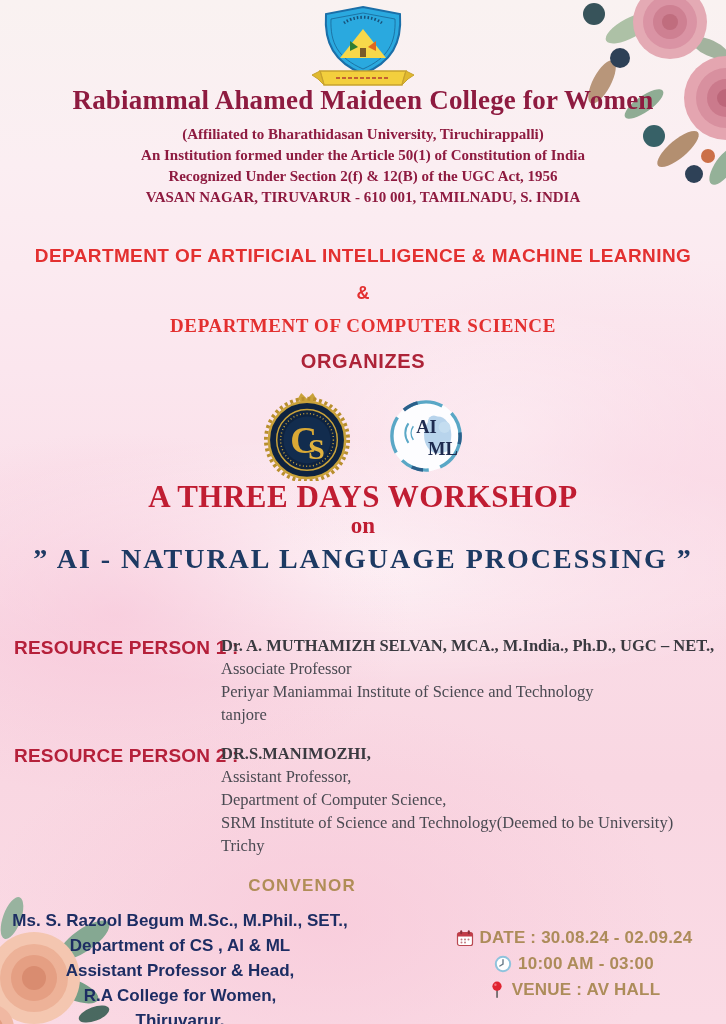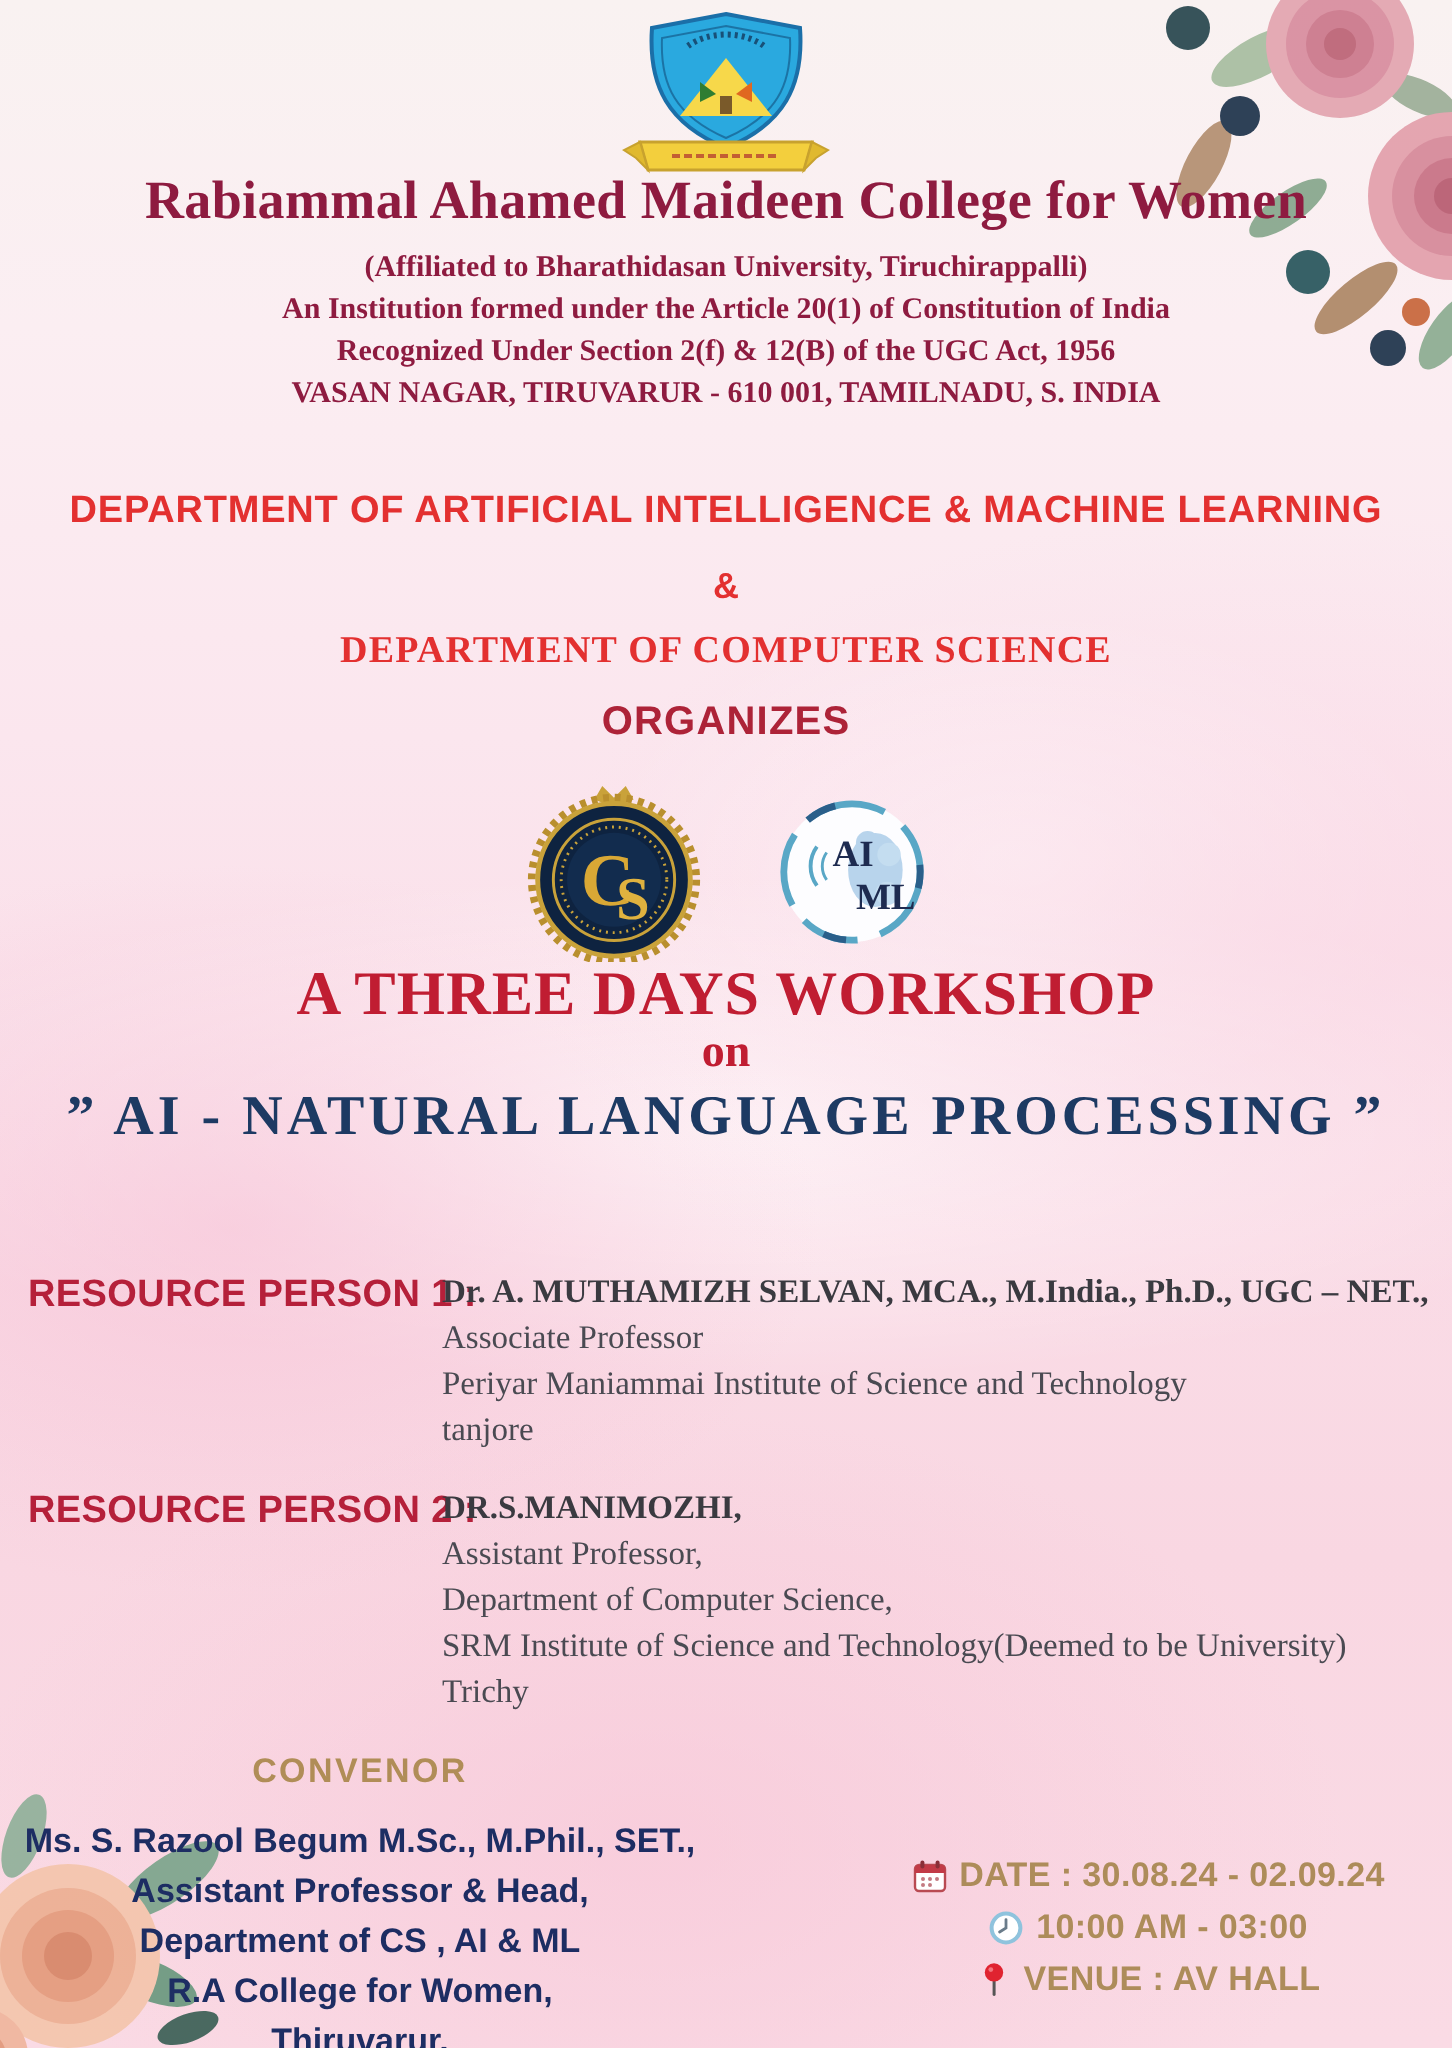--- a/index.html
+++ b/index.html
@@ -46,21 +46,21 @@
   .rp-label { position:absolute; left:14px; color:#b5203a; font-weight:800; font-size:19px;
     letter-spacing:.2px; white-space:nowrap; }
   .rp-details { position:absolute; left:221px; width:500px; text-align:left;
     font-family:"Liberation Serif", serif; font-size:16.5px; line-height:23px; color:#4a4a52; }
   .rp-name { font-weight:700; color:#3a3a40; white-space:nowrap; }
   .rp1-label { top:637px; } .rp1-details { top:634px; }
   .rp2-label { top:745px; } .rp2-details { top:742px; }
 
   
   .convenor { position:absolute; left:4px; top:876px; width:352px; text-align:center; }
-  .convenor-heading { color:#b08d57; font-weight:800; font-size:17px; letter-spacing:1.2px; }
+  .convenor-heading { color:#b08d57; font-weight:800; font-size:17px; letter-spacing:1.2px;text-align:right; }
   .convenor-lines { margin-top:12px; color:#1d2d63; font-weight:700; font-size:17px; line-height:25px; }
   .convenor-lines .ln { display:block; }
 
   
   .events { position:absolute; left:436px; top:925px; width:276px; color:#ad8c5a;
     font-weight:800; font-size:17px; letter-spacing:.2px; }
   .event-line { display:flex; align-items:center; justify-content:center; gap:6px; height:26px; white-space:nowrap; }
   .event-icon { display:inline-flex; width:18px; height:18px; flex:0 0 18px; }
 
   .deco { position:absolute; pointer-events:none; }
@@ -122,21 +122,21 @@
     <rect x="58" y="45" width="6" height="9" fill="#7a5a2a"></rect>
     <path d="M18 68 L104 68 L100 82 L22 82 Z" fill="#f3cf3d" stroke="#c8a22e" stroke-width="1.5"></path>
     <path d="M18 68 L10 72 L16 76 L22 82 Z" fill="#e0b92f" stroke="#c8a22e" stroke-width="1"></path>
     <path d="M104 68 L112 72 L106 76 L100 82 Z" fill="#e0b92f" stroke="#c8a22e" stroke-width="1"></path>
     <path d="M34 75 H88" stroke="#b03030" stroke-width="2" stroke-dasharray="4 2" opacity=".7"></path>
   </svg>
 
   <div class="abs college-name">Rabiammal Ahamed Maideen College for Women</div>
   <div class="abs affiliation">
     <span class="ln">(Affiliated to Bharathidasan University, Tiruchirappalli)</span>
-    <span class="ln">An Institution formed under the Article 20(1) of Constitution of  India</span>
+    <span class="ln">An Institution formed under the Article 50(1) of Constitution of  India</span>
     <span class="ln">Recognized Under Section 2(f) &amp; 12(B) of the UGC Act, 1956</span>
     <span class="ln">VASAN NAGAR, TIRUVARUR - 610 001, TAMILNADU, S. INDIA</span>
   </div>
 
   <div class="abs dept1">DEPARTMENT OF ARTIFICIAL INTELLIGENCE &amp; MACHINE LEARNING</div>
   <div class="abs dept-amp">&amp;</div>
   <div class="abs dept2">DEPARTMENT OF COMPUTER SCIENCE</div>
   <div class="abs organizes">ORGANIZES</div>
 
   <div class="logos-row">
@@ -183,22 +183,22 @@
     <div>Assistant Professor,</div>
     <div>Department of Computer Science,</div>
     <div>SRM Institute of Science and Technology(Deemed to be University)</div>
     <div>Trichy</div>
   </div>
 
   <div class="convenor">
     <div class="convenor-heading">CONVENOR</div>
     <div class="convenor-lines">
       <span class="ln">Ms. S. Razool Begum M.Sc., M.Phil., SET.,</span>
+      <span class="ln">Department of CS , AI &amp; ML</span>
       <span class="ln">Assistant Professor &amp; Head,</span>
-      <span class="ln">Department of CS , AI &amp; ML</span>
       <span class="ln">R.A  College for Women,</span>
       <span class="ln">Thiruvarur.</span>
     </div>
   </div>
 
   <div class="events">
     <div class="event-line">
       <svg class="event-icon" viewBox="0 0 18 18">
         <rect x="1.5" y="3.5" width="15" height="13" rx="2" fill="#fff" stroke="#b94a52" stroke-width="1.2"></rect>
         <path d="M1.5 5.5 a2 2 0 0 1 2-2 h11 a2 2 0 0 1 2 2 v2 h-15 Z" fill="#c23b47"></path>

